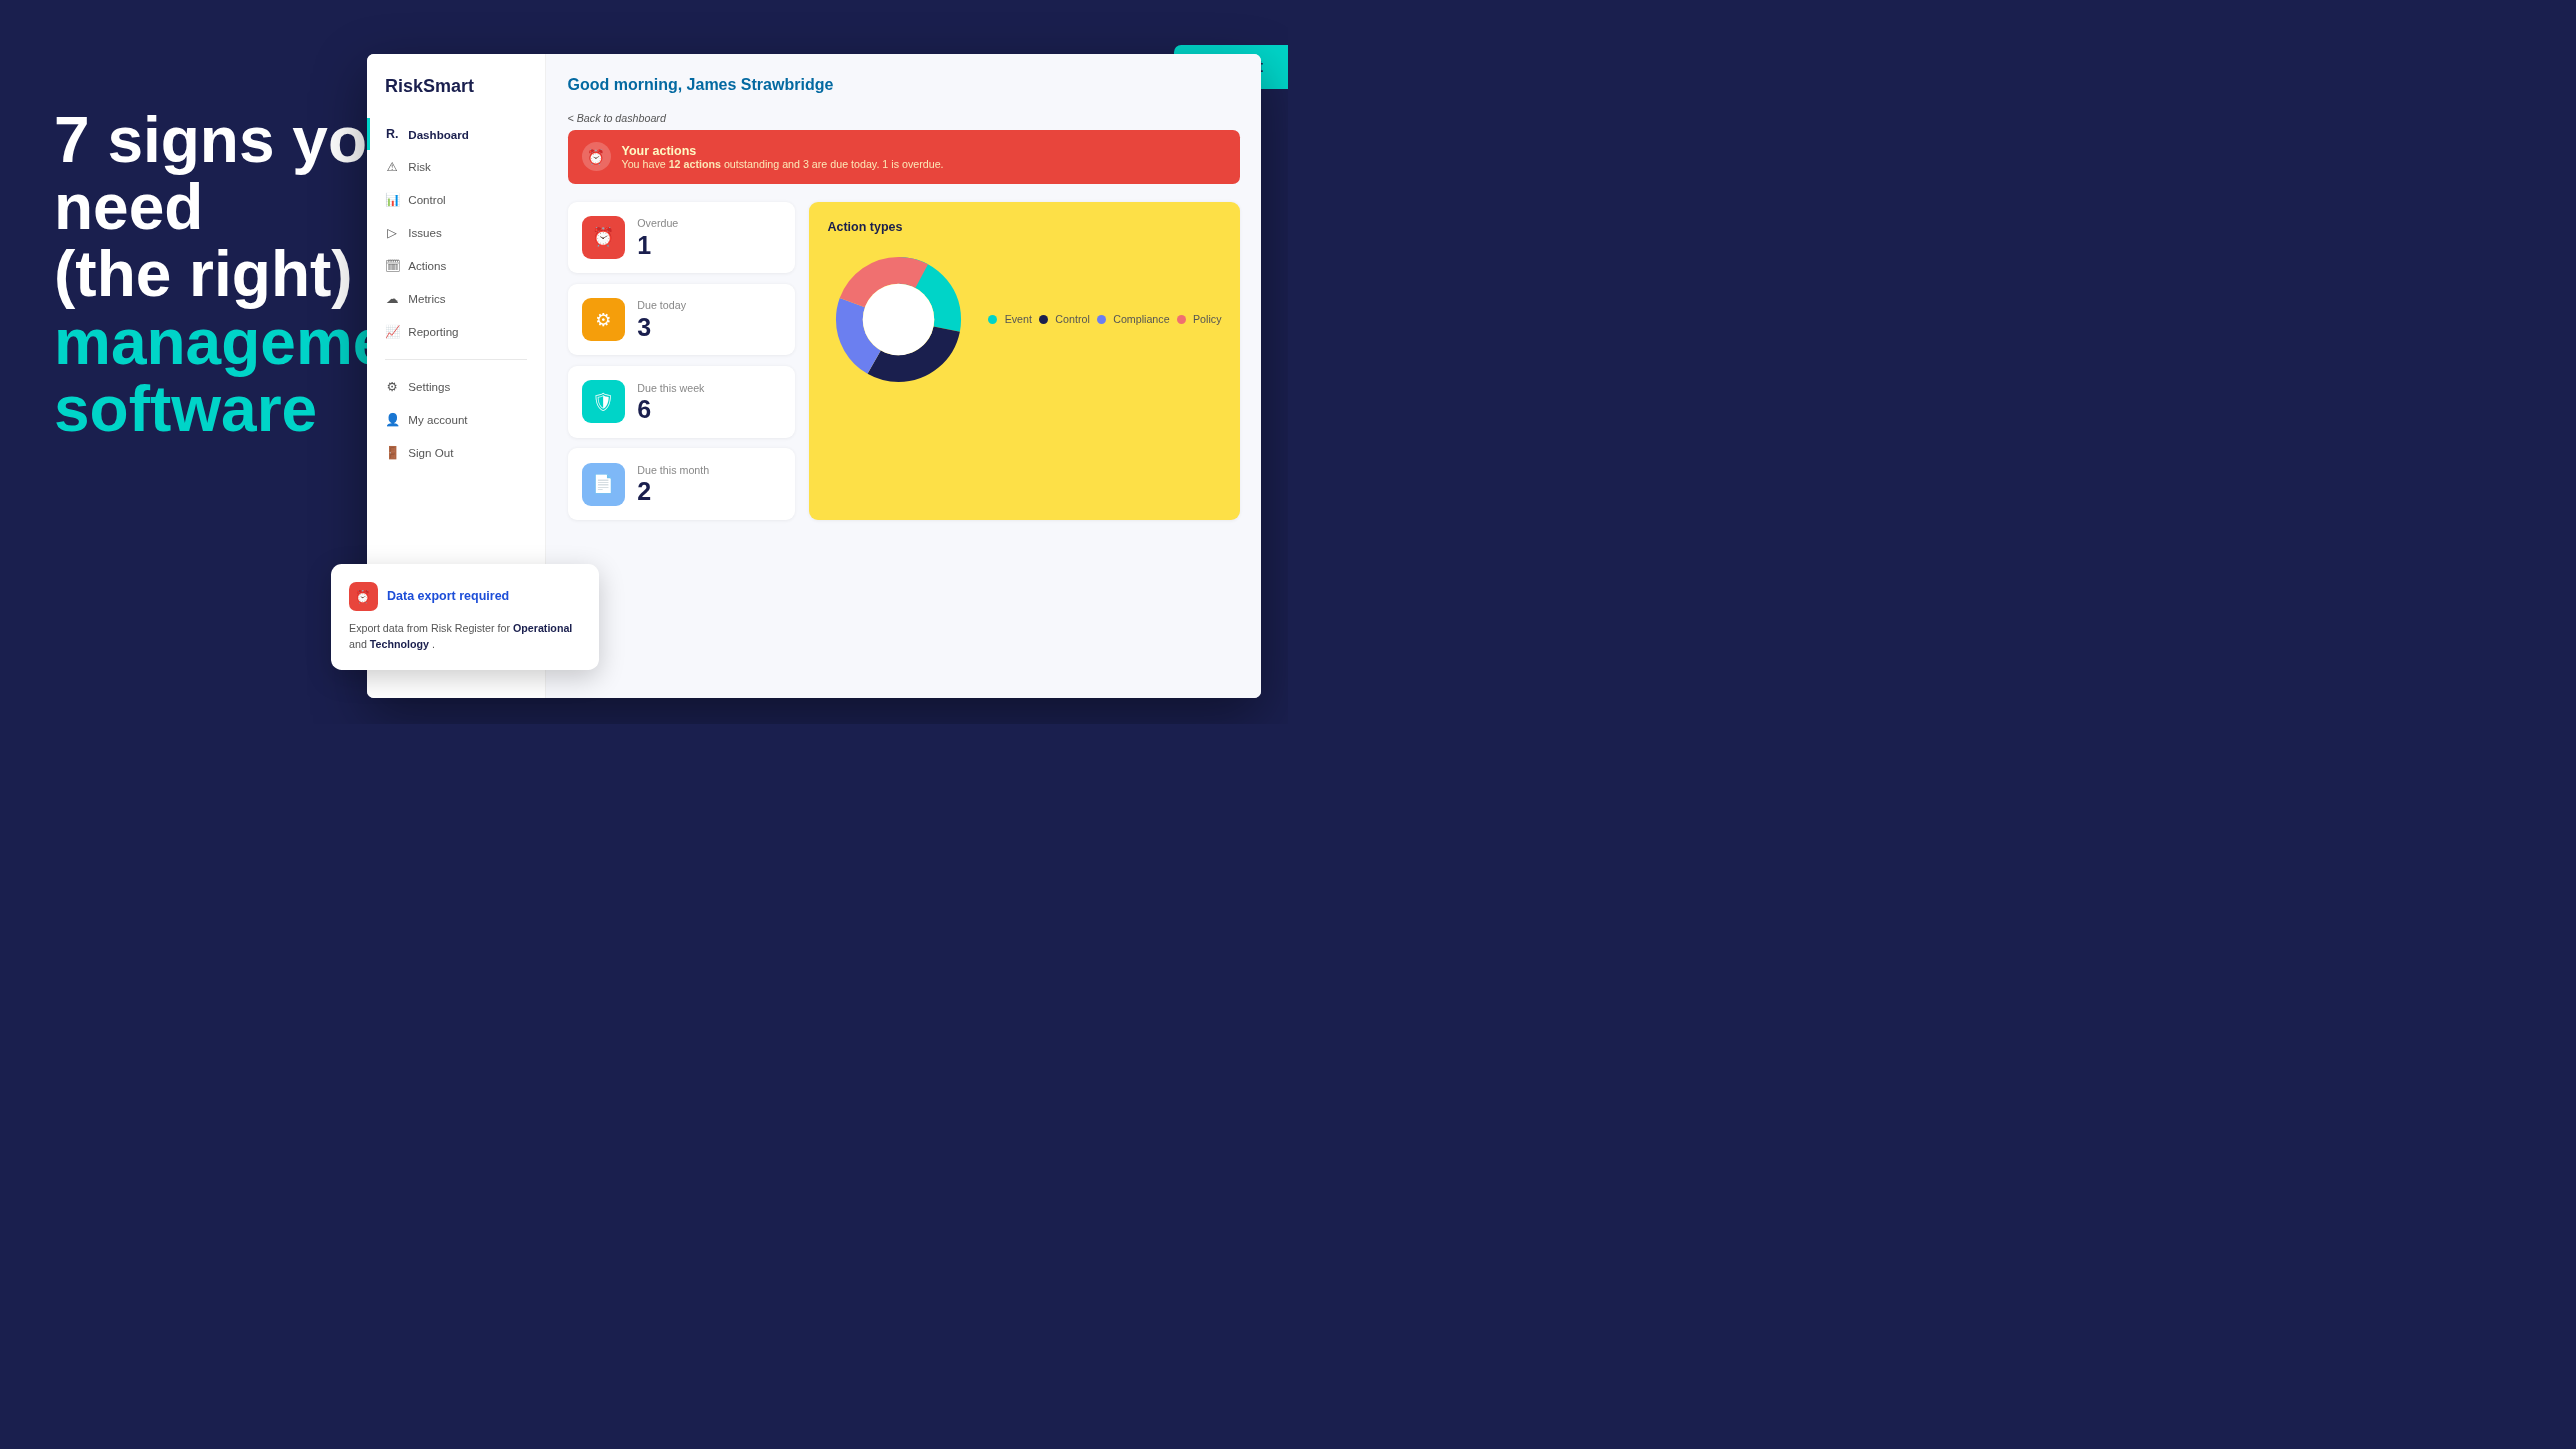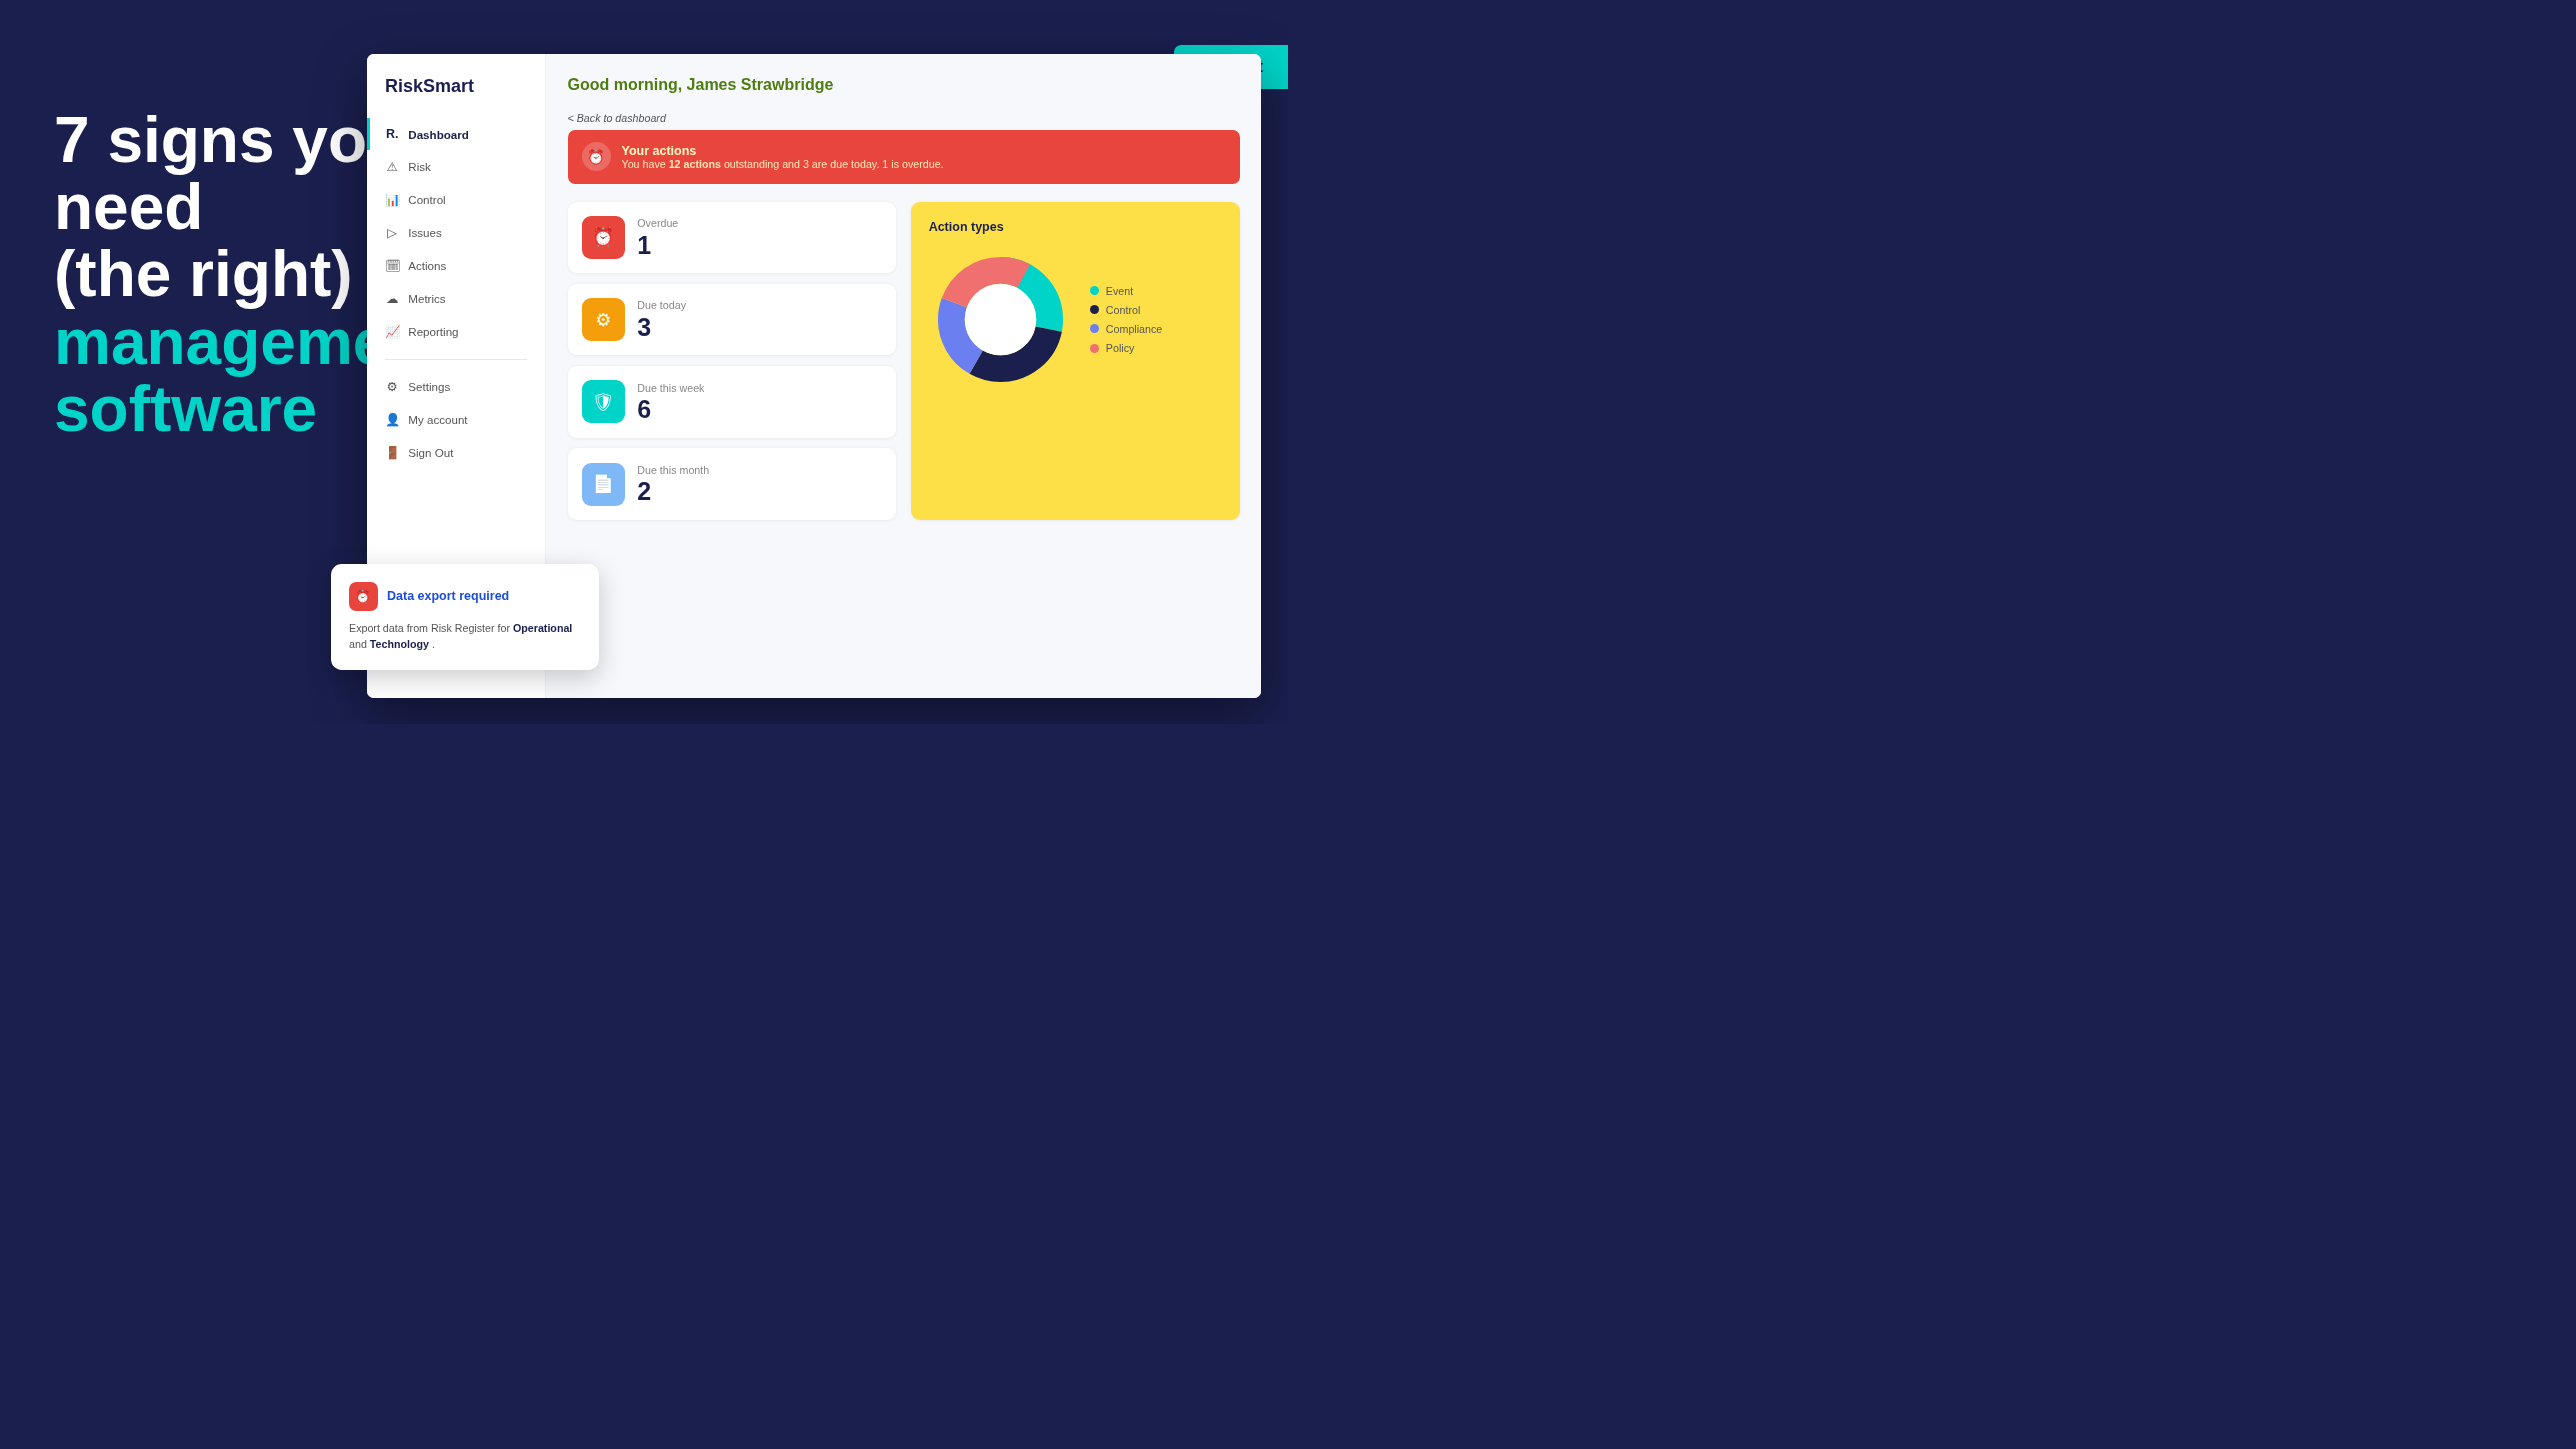--- a/index.html
+++ b/index.html
@@ -126,21 +126,21 @@
     .main-content {
       flex: 1;
       background: #f7f8fc;
       overflow-y: auto;
       padding: 21.5px;
     }
 
     .greeting {
       font-size: 16px;
       font-weight: 700;
-      color: #4d7c0f;
+      color: #0369a1;
       margin-bottom: 18px;
     }
 
     .back-link {
       font-size: 10.7px;
       color: #555;
       margin-bottom: 6px;
       cursor: pointer;
       display: flex;
       align-items: center;
@@ -254,21 +254,21 @@
       align-items: center;
       gap: 18px;
     }
     .donut-svg {
       width: 143px;
       height: 143px;
       flex-shrink: 0;
     }
     .legend {
       display: flex;
-      flex-direction: column;
+      flex-direction: row;
       gap: 7.2px;
     }
     .legend-item {
       display: flex;
       align-items: center;
       gap: 7.2px;
       font-size: 10.7px;
       color: #555;
     }
     .legend-dot {

